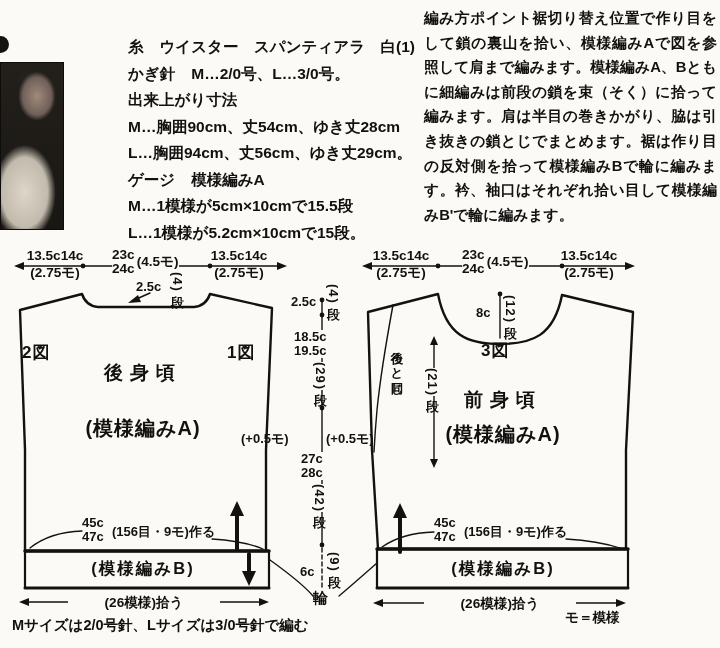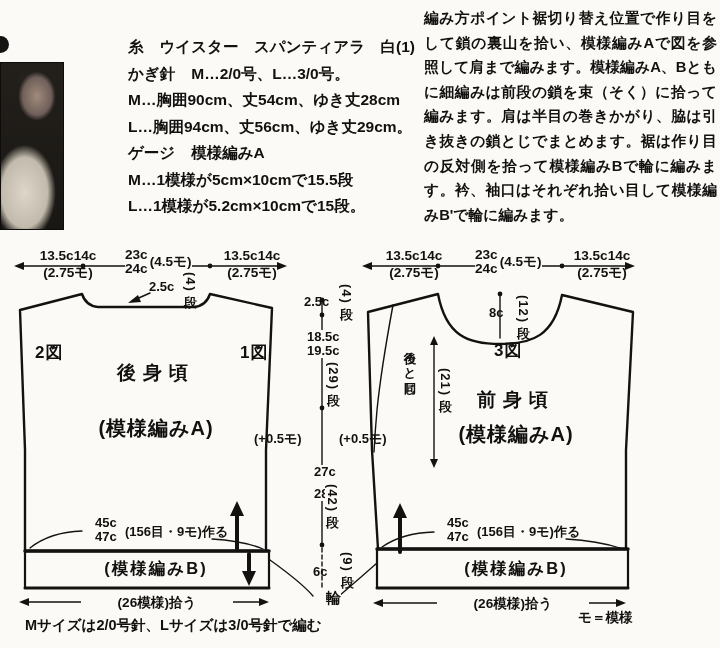--- a/index.html
+++ b/index.html
@@ -21,21 +21,21 @@
     left:0;top:62px;width:62px;height:166px;
     background:
       radial-gradient(ellipse 26px 34px at 58% 20%, #a08a7a 0%, #70605a 55%, rgba(0,0,0,0) 72%),
       radial-gradient(ellipse 16px 12px at 46% 10%, #2a241f 0%, rgba(0,0,0,0) 80%),
       radial-gradient(ellipse 46px 70px at 38% 78%, #ddd6c9 0%, #c2baac 50%, rgba(0,0,0,0) 68%),
       linear-gradient(#23201c,#191713);
     border:1px solid #0d0c0b;
   }
   .edge-mark{left:0;top:36px;width:9px;height:17px;background:#151412;border-radius:0 9px 9px 0;}
   
-  .lbl{position:absolute;font-weight:700;white-space:nowrap;margin-left:13px;}
+  .lbl{position:absolute;font-weight:700;white-space:nowrap;}
   .c14{font-size:13.6px;}
   .c13{font-size:13px;}
   .center{text-align:center;}
   .stack{display:flex;flex-direction:column;align-items:flex-start;line-height:14px;}
   .stack.ctr{align-items:center;}
   .wbg{background:#fbfaf6;}
   .vtext{writing-mode:vertical-rl;text-orientation:mixed;letter-spacing:1px;line-height:14px;}
   .fig{font-size:17px;letter-spacing:1px;}
   .piece-name{font-size:19px;letter-spacing:7px;}
   .pattern-a{font-size:20px;letter-spacing:1px;}
@@ -45,20 +45,21 @@
 </style>
 </head>
 <body>
 
 <div class="abs edge-mark"></div>
 <div class="abs photo"></div>
 
 <div class="abs materials">
   <div class="kv"><span class="key">糸</span><span>ウイスター　スパンティアラ　白(1)</span></div>
   <div class="kv"><span class="key">かぎ針</span><span>M…2/0号、L…3/0号。</span></div>
+  <div>出来上がり寸法</div>
   <div>M…胸囲90cm、丈54cm、ゆき丈28cm</div>
   <div>L…胸囲94cm、丈56cm、ゆき丈29cm。</div>
   <div class="kv"><span class="key">ゲージ</span><span>模様編みA</span></div>
   <div>M…1模様が5cm×10cmで15.5段</div>
   <div>L…1模様が5.2cm×10cmで15段。</div>
 </div>
 
 <div class="abs howto">
   <span class="howto-title">編み方ポイント</span><span>裾切り替え位置で作り目をして鎖の裏山を拾い、模様編みAで図を参照して肩まで編みます。模様編みA、Bともに細編みは前段の鎖を束（そく）に拾って編みます。肩は半目の巻きかがり、脇は引き抜きの鎖とじでまとめます。裾は作り目の反対側を拾って模様編みBで輪に編みます。衿、袖口はそれぞれ拾い目して模様編みB'で輪に編みます。</span>
 </div>
@@ -188,21 +189,21 @@
 
 <div class="lbl c13 stack ctr wbg" style="left:294px;top:330px;">
   <span>18.5c</span>
   <span>19.5c</span>
 </div>
 <div class="lbl c13 vtext wbg" style="left:313px;top:362px;">(29段)</div>
 
 <div class="lbl c13" style="left:241px;top:430px;">(+0.5モ)</div>
 <div class="lbl c13" style="left:326px;top:430px;">(+0.5モ)</div>
 
-<div class="lbl c13 stack ctr wbg" style="left:301px;top:465px;gap:8px;">
+<div class="lbl c13 stack ctr wbg" style="left:301px;top:452px;">
   <span>27c</span>
   <span>28c</span>
 </div>
 <div class="lbl c13 vtext wbg" style="left:312px;top:484px;">(42段)</div>
 
 <div class="lbl c13" style="left:300px;top:564px;">6c</div>
 <div class="lbl c13 vtext wbg" style="left:327px;top:552px;">(9段)</div>
 <div class="lbl wbg" style="left:313px;top:589px;font-size:15px;">輪</div>
 
 <div class="lbl c13" style="left:476px;top:305px;">8c</div>

